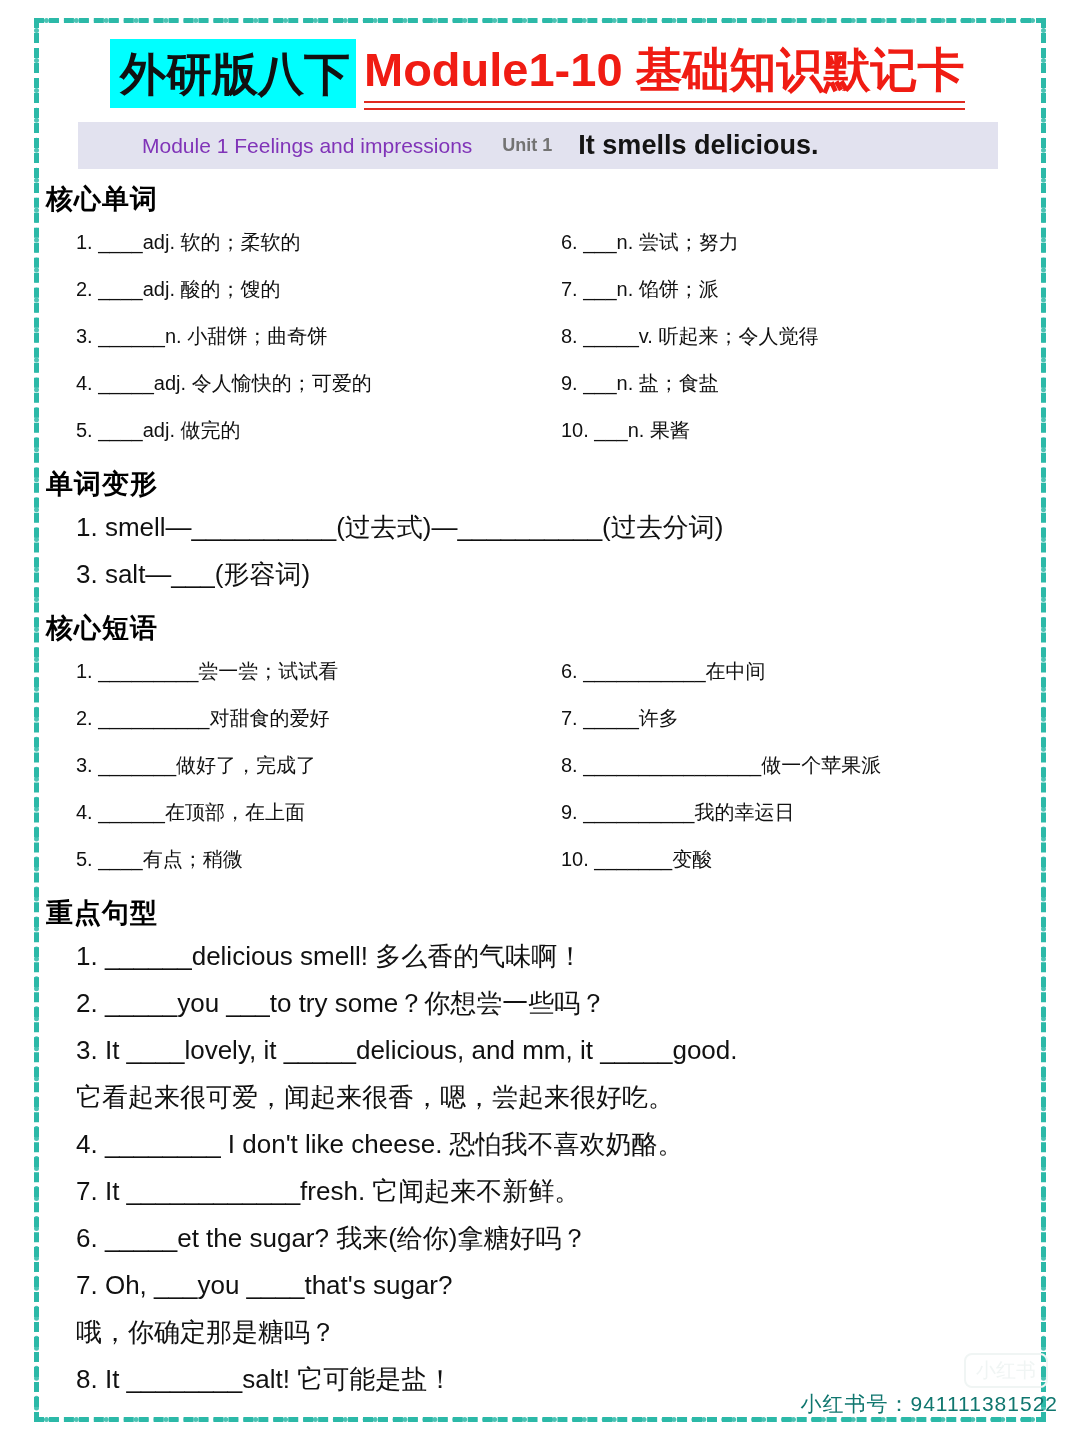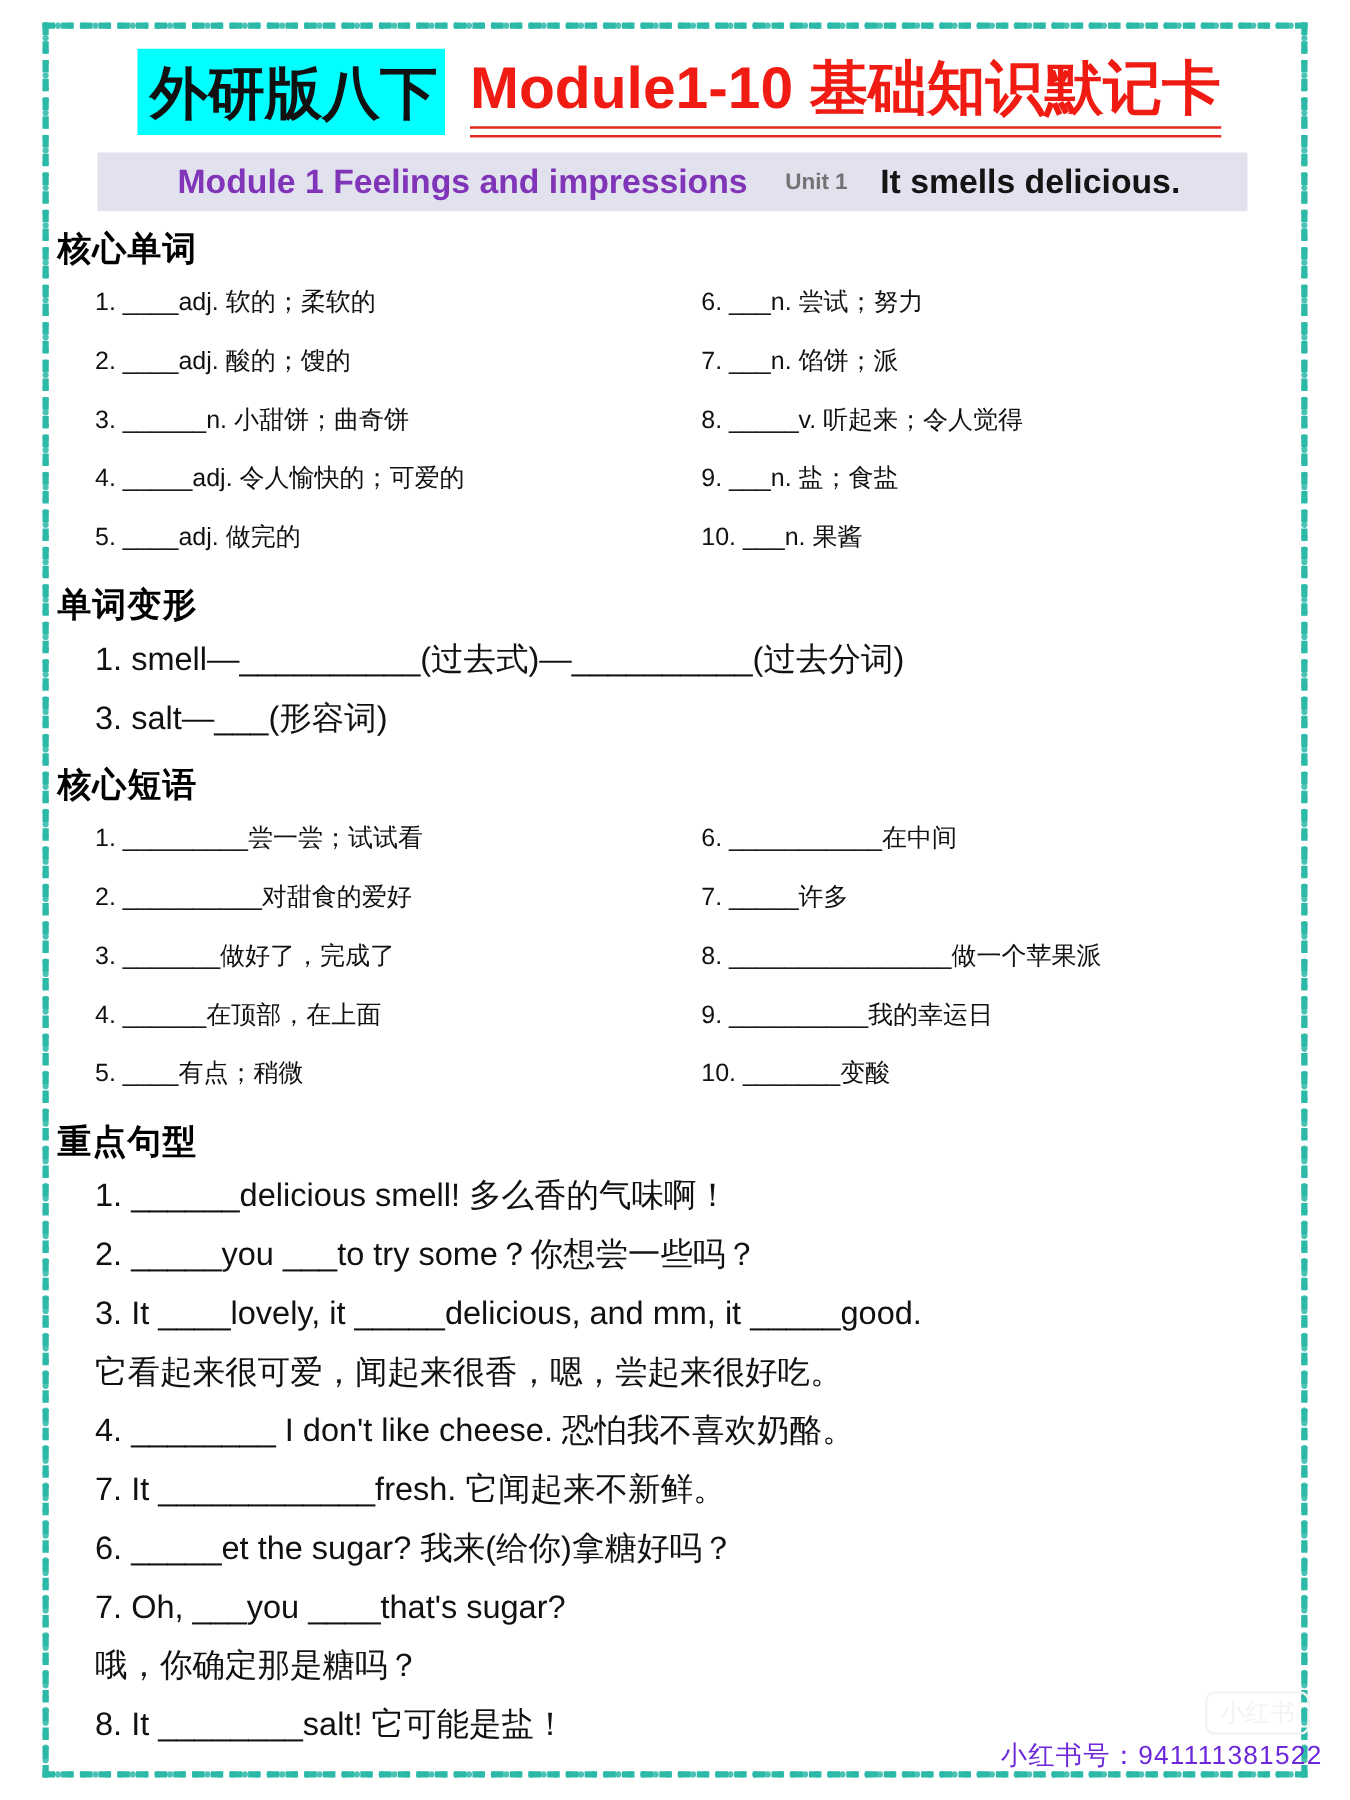--- a/index.html
+++ b/index.html
@@ -44,21 +44,20 @@
     height: 1440px;
     padding: 0;
   }
 
   
   .title-row {
     display: flex;
     align-items: flex-end;
     margin: 30px 0 0 110px;
     height: 78px;
-    gap: 12px;
   }
   .title-hl {
     background: #00ffff;
     color: #111;
     font-size: 46px;
     font-weight: 700;
     line-height: 1.38;
     padding: 4px 6px 2px 10px;
     letter-spacing: 0px;
     white-space: nowrap;
@@ -90,22 +89,22 @@
     width: 920px;
     background: #e2e2ef;
     height: 47px;
     display: flex;
     align-items: center;
     box-sizing: border-box;
     padding-left: 64px;
   }
   .banner .mod {
     color: #8034b8;
-    font-size: 27px;
-    font-weight: 700;
+    font-size: 21px;
+    font-weight: 400;
     white-space: nowrap;
   }
   .banner .unit {
     color: #737373;
     font-size: 18px;
     font-weight: 600;
     margin-left: 30px;
     white-space: nowrap;
   }
   .banner .unitname {
@@ -145,21 +144,21 @@
     color: #111;
     white-space: nowrap;
   }
 
   
   .wm-id {
     position: absolute;
     right: 22px;
     bottom: 22px;
     font-size: 21px;
-    color: #6d28d9;
+    color: #0f766e;
     letter-spacing: 1px;
     white-space: nowrap;
   }
   .wm-logo {
     position: absolute;
     right: 32px;
     bottom: 52px;
     font-size: 20px;
     color: #f0f5f4;
     border: 2px solid #f0f5f4;

